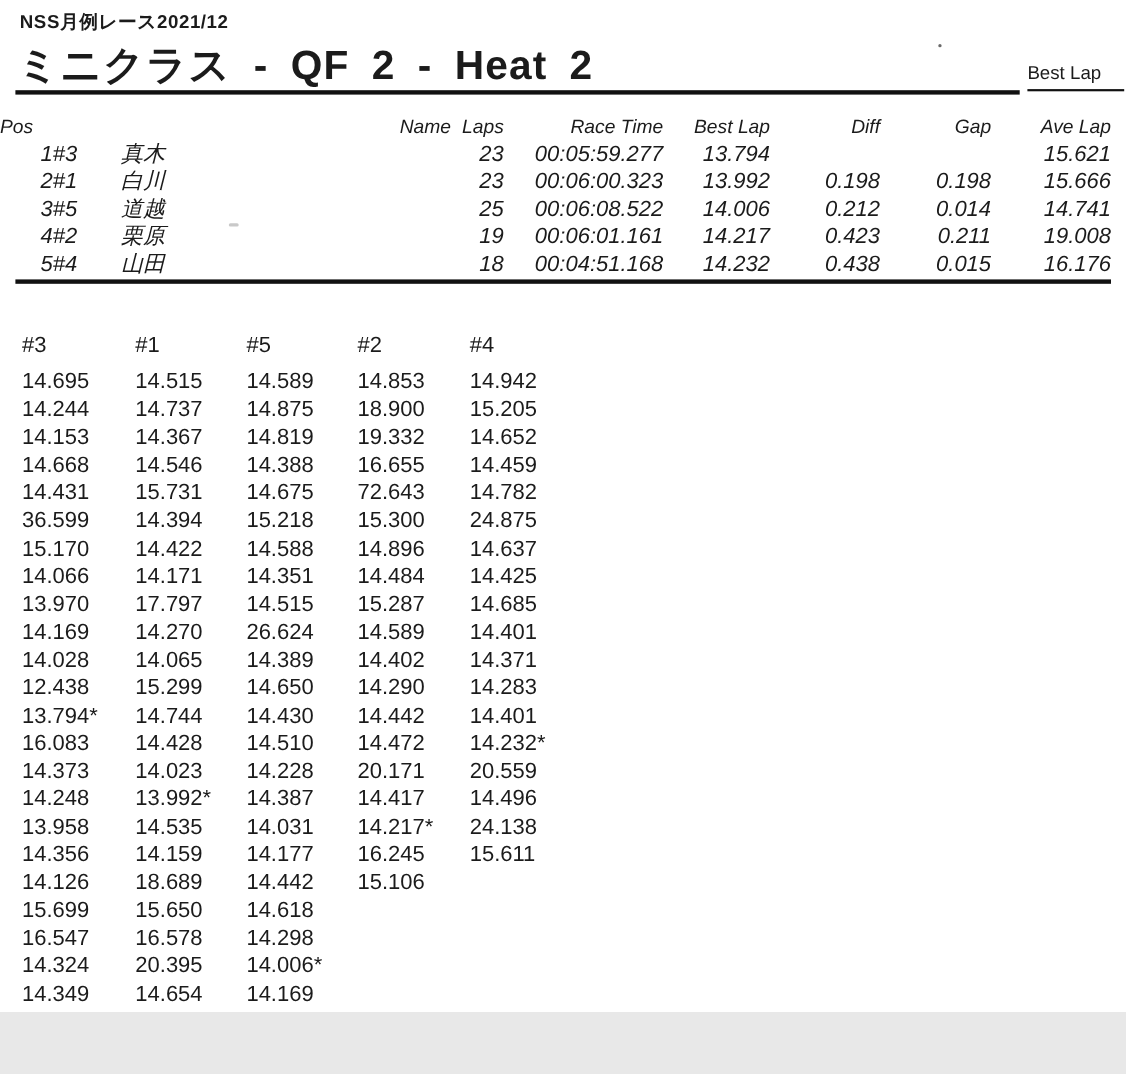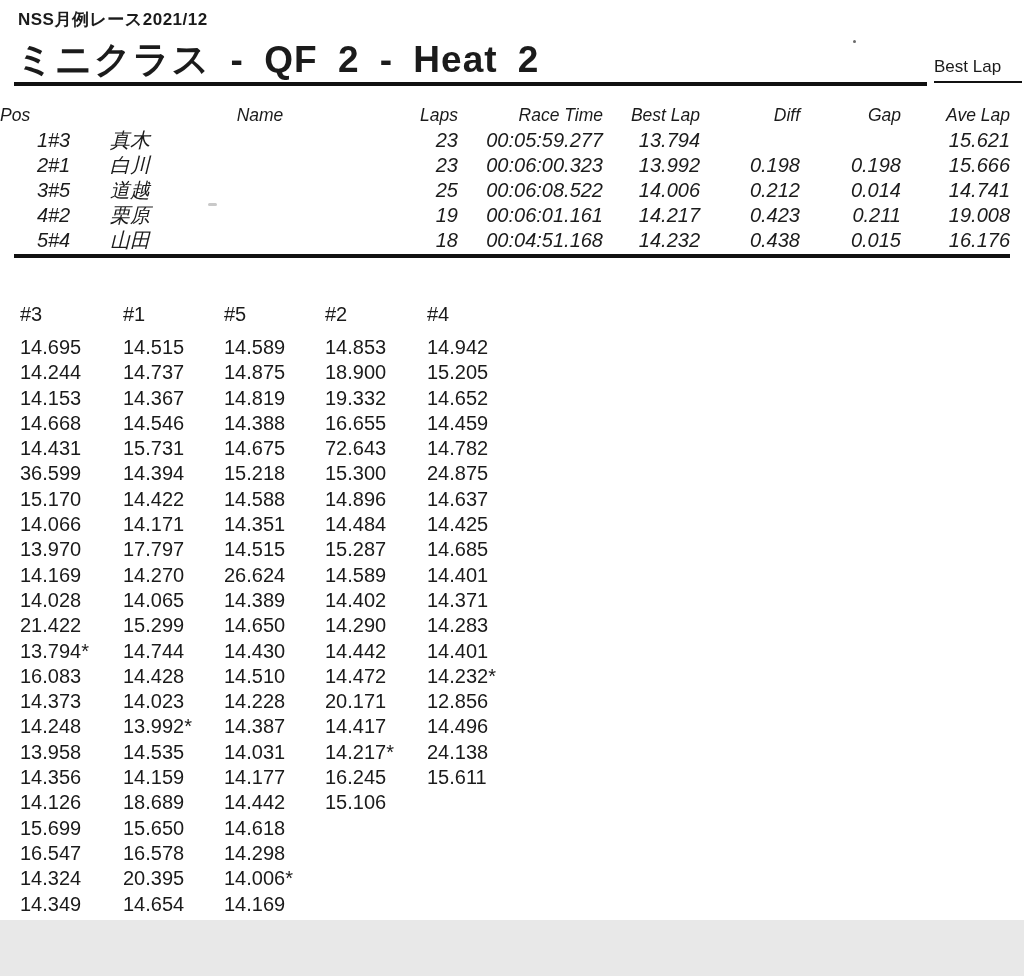--- a/index.html
+++ b/index.html
@@ -39,21 +39,21 @@
     position:absolute;left:0;top:103px;width:1010px;
     border-collapse:collapse;table-layout:fixed;
   }
   table.results th,table.results td{
     padding:0;margin:0;height:25px;vertical-align:middle;
     font-weight:normal;white-space:nowrap;overflow:visible;font-style:italic;
   }
   table.results th{font-size:17.5px;}
   table.results td{font-size:20px;}
   .h-pos{text-align:left;padding-left:21px;}
-  .h-name{text-align:center;padding-left:13px;}
+  .h-name{text-align:right;padding-left:13px;}
   .h-right{text-align:right;}
   td.c-pos{text-align:right;padding-right:3px;}
   td.c-car{text-align:left;padding-left:18px;}
   td.c-name{text-align:left;padding-left:13px;font-size:23px;line-height:25px;}
   td.c-laps,td.c-rt,td.c-bl,td.c-diff,td.c-gap,td.c-al{text-align:right;}
 
   
   .laps-section{position:absolute;left:20px;top:302px;width:560px;height:665px;}
   .lap-col{position:absolute;top:0;width:96px;text-align:left;}
   .lap-col:nth-of-type(1){left:0;}
@@ -170,21 +170,21 @@
           <div class="lap-value">14.244</div>
           <div class="lap-value">14.153</div>
           <div class="lap-value">14.668</div>
           <div class="lap-value">14.431</div>
           <div class="lap-value">36.599</div>
           <div class="lap-value">15.170</div>
           <div class="lap-value">14.066</div>
           <div class="lap-value">13.970</div>
           <div class="lap-value">14.169</div>
           <div class="lap-value">14.028</div>
-          <div class="lap-value">21.422</div>
+          <div class="lap-value">12.438</div>
           <div class="lap-value">13.794*</div>
           <div class="lap-value">16.083</div>
           <div class="lap-value">14.373</div>
           <div class="lap-value">14.248</div>
           <div class="lap-value">13.958</div>
           <div class="lap-value">14.356</div>
           <div class="lap-value">14.126</div>
           <div class="lap-value">15.699</div>
           <div class="lap-value">16.547</div>
           <div class="lap-value">14.324</div>
@@ -283,21 +283,21 @@
           <div class="lap-value">14.782</div>
           <div class="lap-value">24.875</div>
           <div class="lap-value">14.637</div>
           <div class="lap-value">14.425</div>
           <div class="lap-value">14.685</div>
           <div class="lap-value">14.401</div>
           <div class="lap-value">14.371</div>
           <div class="lap-value">14.283</div>
           <div class="lap-value">14.401</div>
           <div class="lap-value">14.232*</div>
-          <div class="lap-value">12.856</div>
+          <div class="lap-value">20.559</div>
           <div class="lap-value">14.496</div>
           <div class="lap-value">24.138</div>
           <div class="lap-value">15.611</div>
         </div>
   </div>
     </div>
 
 </div>
 
 </body></html>

